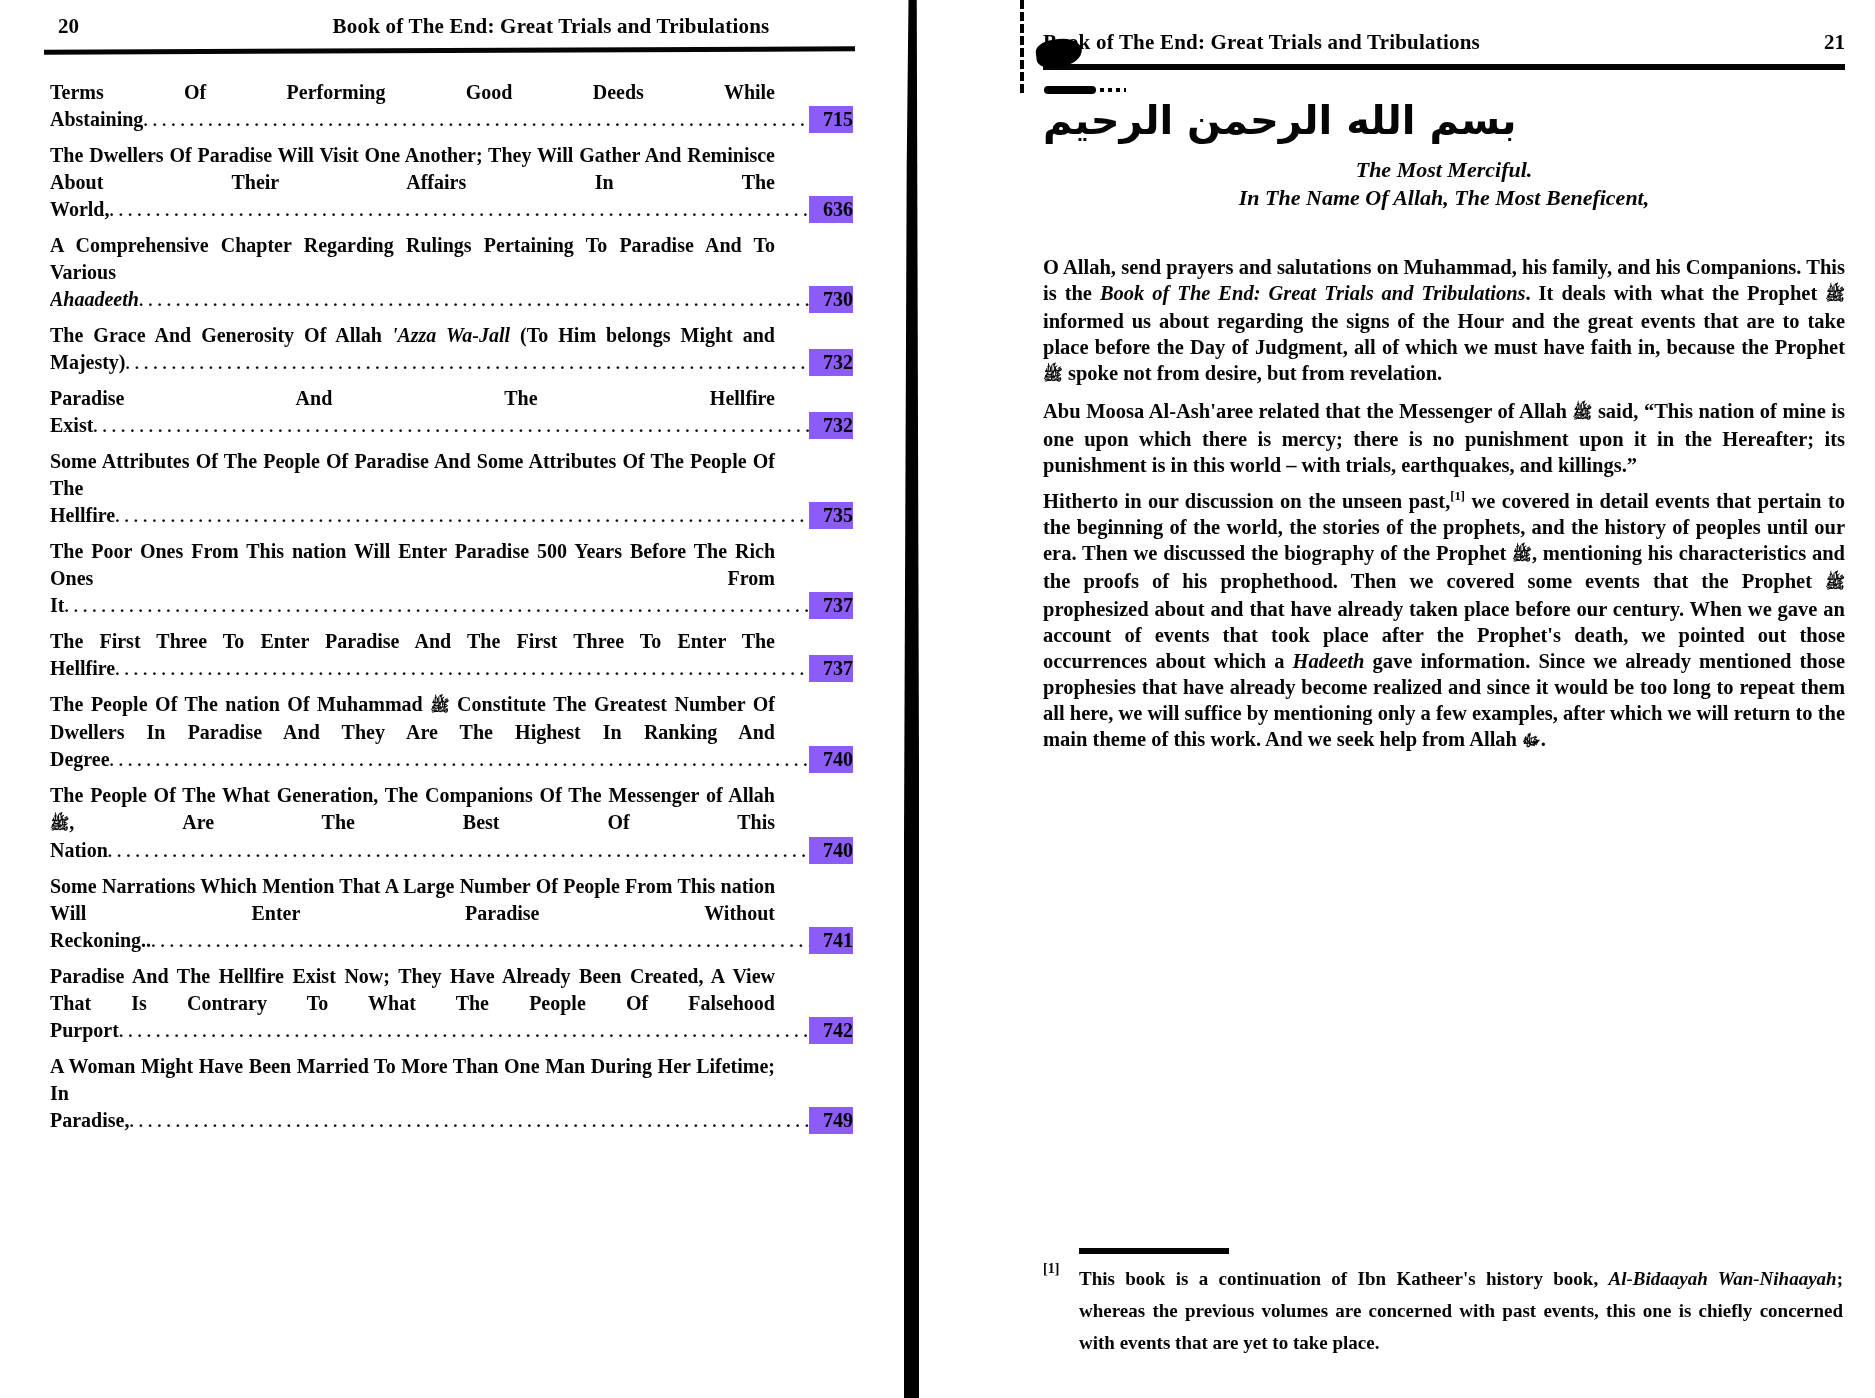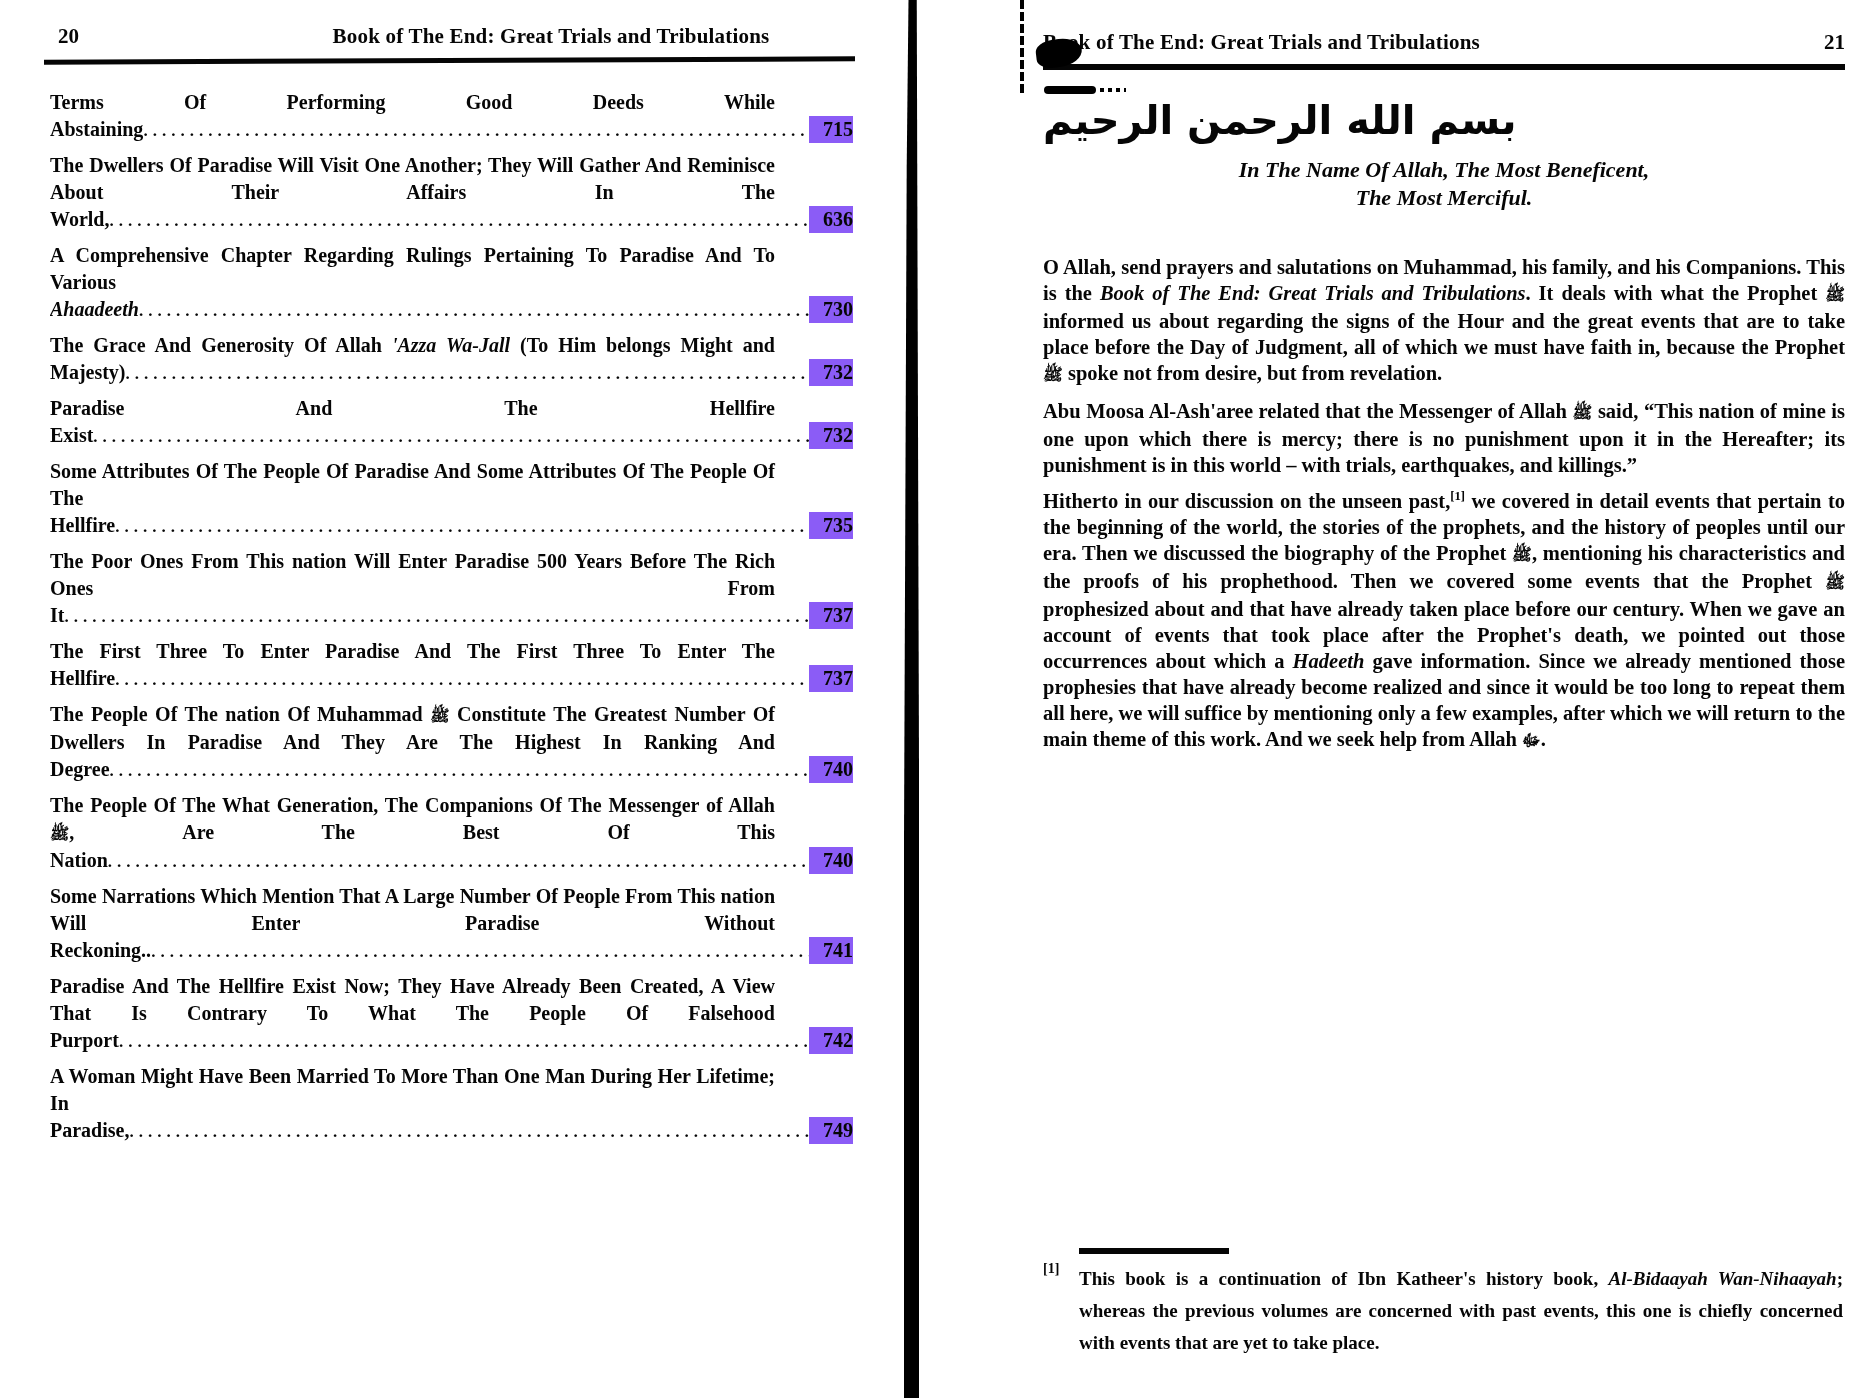--- a/index.html
+++ b/index.html
@@ -6,21 +6,21 @@
   .sheet{
     position:relative;
     width:1875px;height:1398px;
     background:#ffffff;
     font-family:"Liberation Serif","DejaVu Serif",serif;
     color:#060606;
     overflow:hidden;
   }
   
   .page{position:absolute;top:0;height:1398px;box-sizing:border-box;}
-  .page-left{left:0;width:903px;padding:24px 50px 0 50px;}
+  .page-left{left:0;width:903px;padding:14px 50px 0 50px;}
   .page-right{left:925px;width:950px;padding:30px 30px 0 118px;}
 
   .page-header{display:flex;align-items:baseline;font-weight:700;font-size:21px;}
   .page-left .page-header .hdr-title{flex:1;text-align:center;padding-left:170px;letter-spacing:.2px;}
   .page-left .page-header .hdr-num{flex:0 0 auto;padding-left:8px;}
   .page-right .page-header .hdr-title{flex:1;text-align:left;letter-spacing:.2px;}
   .page-right .page-header .hdr-num{flex:0 0 auto;}
   .header-rule{height:5px;background:#050505;margin-top:9px;}
   .page-left .header-rule{margin-left:-6px;margin-right:-2px;transform:rotate(-0.25deg);}
   .page-right .header-rule{height:6px;}
@@ -126,22 +126,22 @@
 
   <div class="page page-right">
     <div class="page-header">
       <span class="hdr-title">Book of The End: Great Trials and Tribulations</span>
       <span class="hdr-num">21</span>
     </div>
     <div class="header-rule"></div>
 
     <div class="bismillah">بسم الله الرحمن الرحيم</div>
     <div class="basmala" id="basmala">
+        <div>The Most Merciful.</div>
         <div>In The Name Of Allah, The Most Beneficent,</div>
-        <div>The Most Merciful.</div>
       </div>
 
     <div class="body-copy" id="paragraphs">
         <p class="para"><span>O Allah, send prayers and salutations on Muhammad, his family, and his Companions. This is the </span><span class="it">Book of The End: Great Trials and Tribulations</span><span>. It deals with what the Prophet </span><span class="hon">ﷺ</span><span> informed us about regarding the signs of the Hour and the great events that are to take place before the Day of Judgment, all of which we must have faith in, because the Prophet </span><span class="hon">ﷺ</span><span> spoke not from desire, but from revelation.</span></p>
         <p class="para"><span>Abu Moosa Al-Ash'aree related that the Messenger of Allah </span><span class="hon">ﷺ</span><span> said, “This nation of mine is one upon which there is mercy; there is no punishment upon it in the Hereafter; its punishment is in this world – with trials, earthquakes, and killings.”</span></p>
         <p class="para"><span>Hitherto in our discussion on the unseen past,</span><span class="sup">[1]</span><span> we covered in detail events that pertain to the beginning of the world, the stories of the prophets, and the history of peoples until our era. Then we discussed the biography of the Prophet </span><span class="hon">ﷺ</span><span>, mentioning his characteristics and the proofs of his prophethood. Then we covered some events that the Prophet </span><span class="hon">ﷺ</span><span> prophesized about and that have already taken place before our century. When we gave an account of events that took place after the Prophet's death, we pointed out those occurrences about which a </span><span class="it">Hadeeth</span><span> gave information. Since we already mentioned those prophesies that have already become realized and since it would be too long to repeat them all here, we will suffice by mentioning only a few examples, after which we will return to the main theme of this work. And we seek help from Allah </span><span class="hon">ﷻ</span><span>.</span></p>
       </div>
 
     <div class="footnote-block">
       <div class="footnote-rule"></div>

